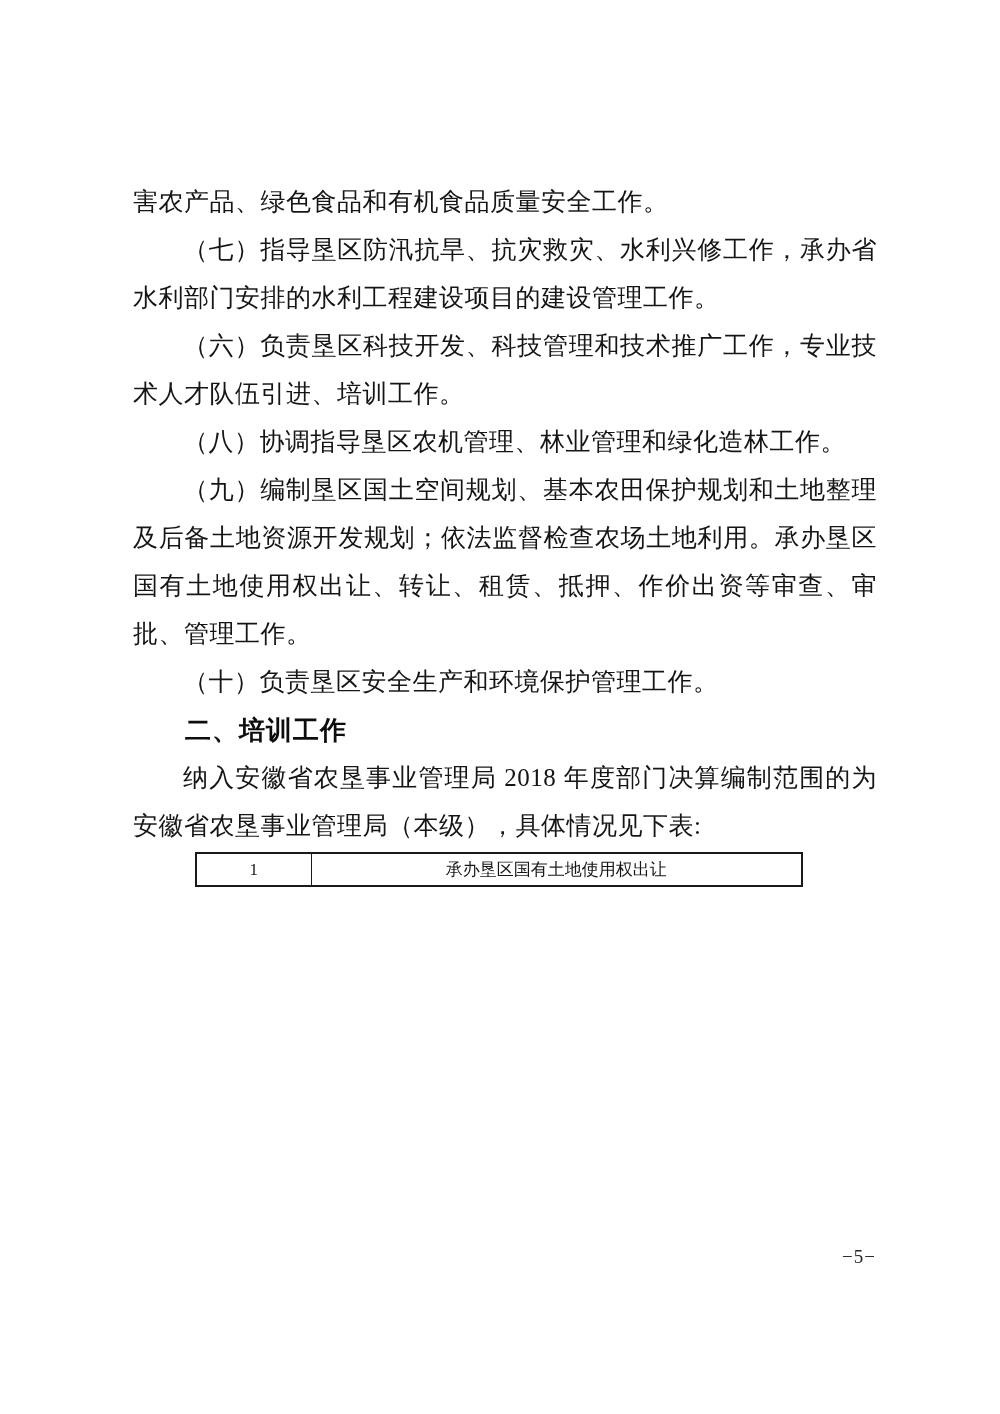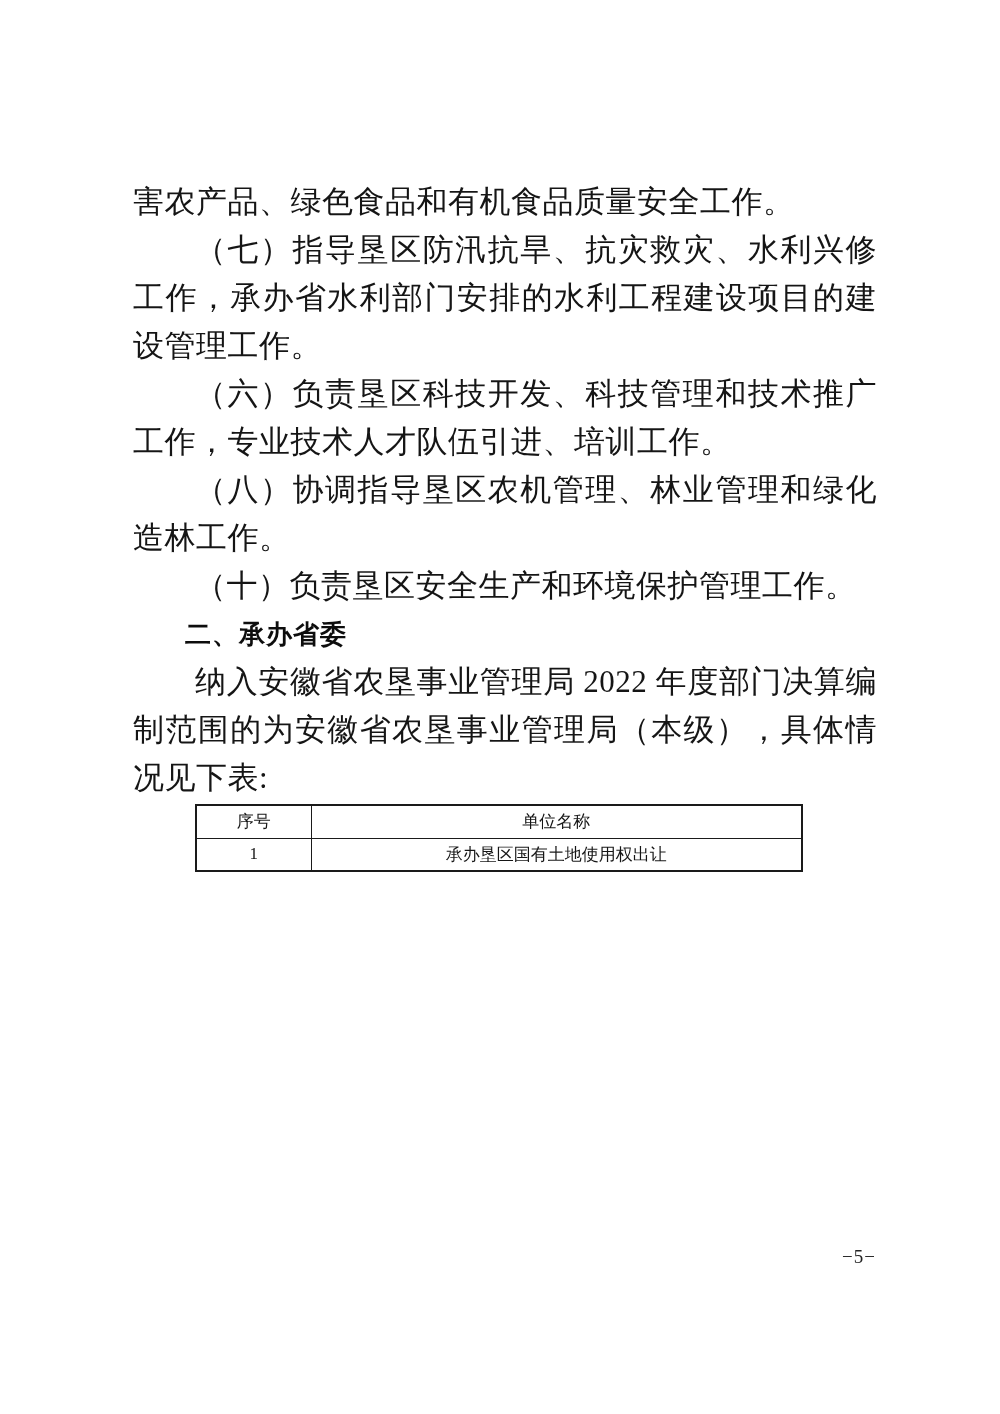--- a/index.html
+++ b/index.html
@@ -14,21 +14,21 @@
     color: #111111;
     font-family: "Liberation Serif", "DejaVu Serif", serif;
   }
   .content {
     position: absolute;
     left: 133px;
     top: 178px;
     width: 744px;
   }
   .para {
-    font-size: 31px;
+    font-size: 25px;
     line-height: 48px;
     letter-spacing: 0.5px;
     text-align: justify;
     text-indent: 2em;
     color: #151515;
   }
   .para.no-indent { text-indent: 0; }
   .heading {
     font-family: "Liberation Sans", "DejaVu Sans", sans-serif;
     font-weight: 700;
@@ -70,30 +70,27 @@
 </style>
 </head>
 <body>
 
 <div class="page">
   <div class="content">
     <p class="para no-indent">害农产品、绿色食品和有机食品质量安全工作。</p>
     <p class="para">（七）指导垦区防汛抗旱、抗灾救灾、水利兴修工作，承办省水利部门安排的水利工程建设项目的建设管理工作。</p>
     <p class="para">（六）负责垦区科技开发、科技管理和技术推广工作，专业技术人才队伍引进、培训工作。</p>
     <p class="para">（八）协调指导垦区农机管理、林业管理和绿化造林工作。</p>
+    <p class="para">（九）编制垦区国土空间规划、基本农田保护规划和土地整理及后备土地资源开发规划；依法监督检查农场土地利用。承办垦区国有土地使用权出让、转让、租赁、抵押、作价出资等审查、审批、管理工作。</p>
     <p class="para">（十）负责垦区安全生产和环境保护管理工作。</p>
-    <p class="heading">二、承办省委</p>
-    <p class="para">纳入安徽省农垦事业管理局 2022 年度部门决算编制范围的为安徽省农垦事业管理局（本级），具体情况见下表:</p>
+    <p class="heading">二、培训工作</p>
+    <p class="para">纳入安徽省农垦事业管理局 2018 年度部门决算编制范围的为安徽省农垦事业管理局（本级），具体情况见下表:</p>
 
     <table class="unit-table">
       <tbody>
-        <tr>
-          <th class="col-seq">序号</th>
-          <th>单位名称</th>
-        </tr>
         <tr>
           <td class="col-seq">1</td>
           <td>承办垦区国有土地使用权出让</td>
         </tr>
       </tbody>
     </table>
   </div>
 
   <div class="page-number">−5−</div>
 </div>

